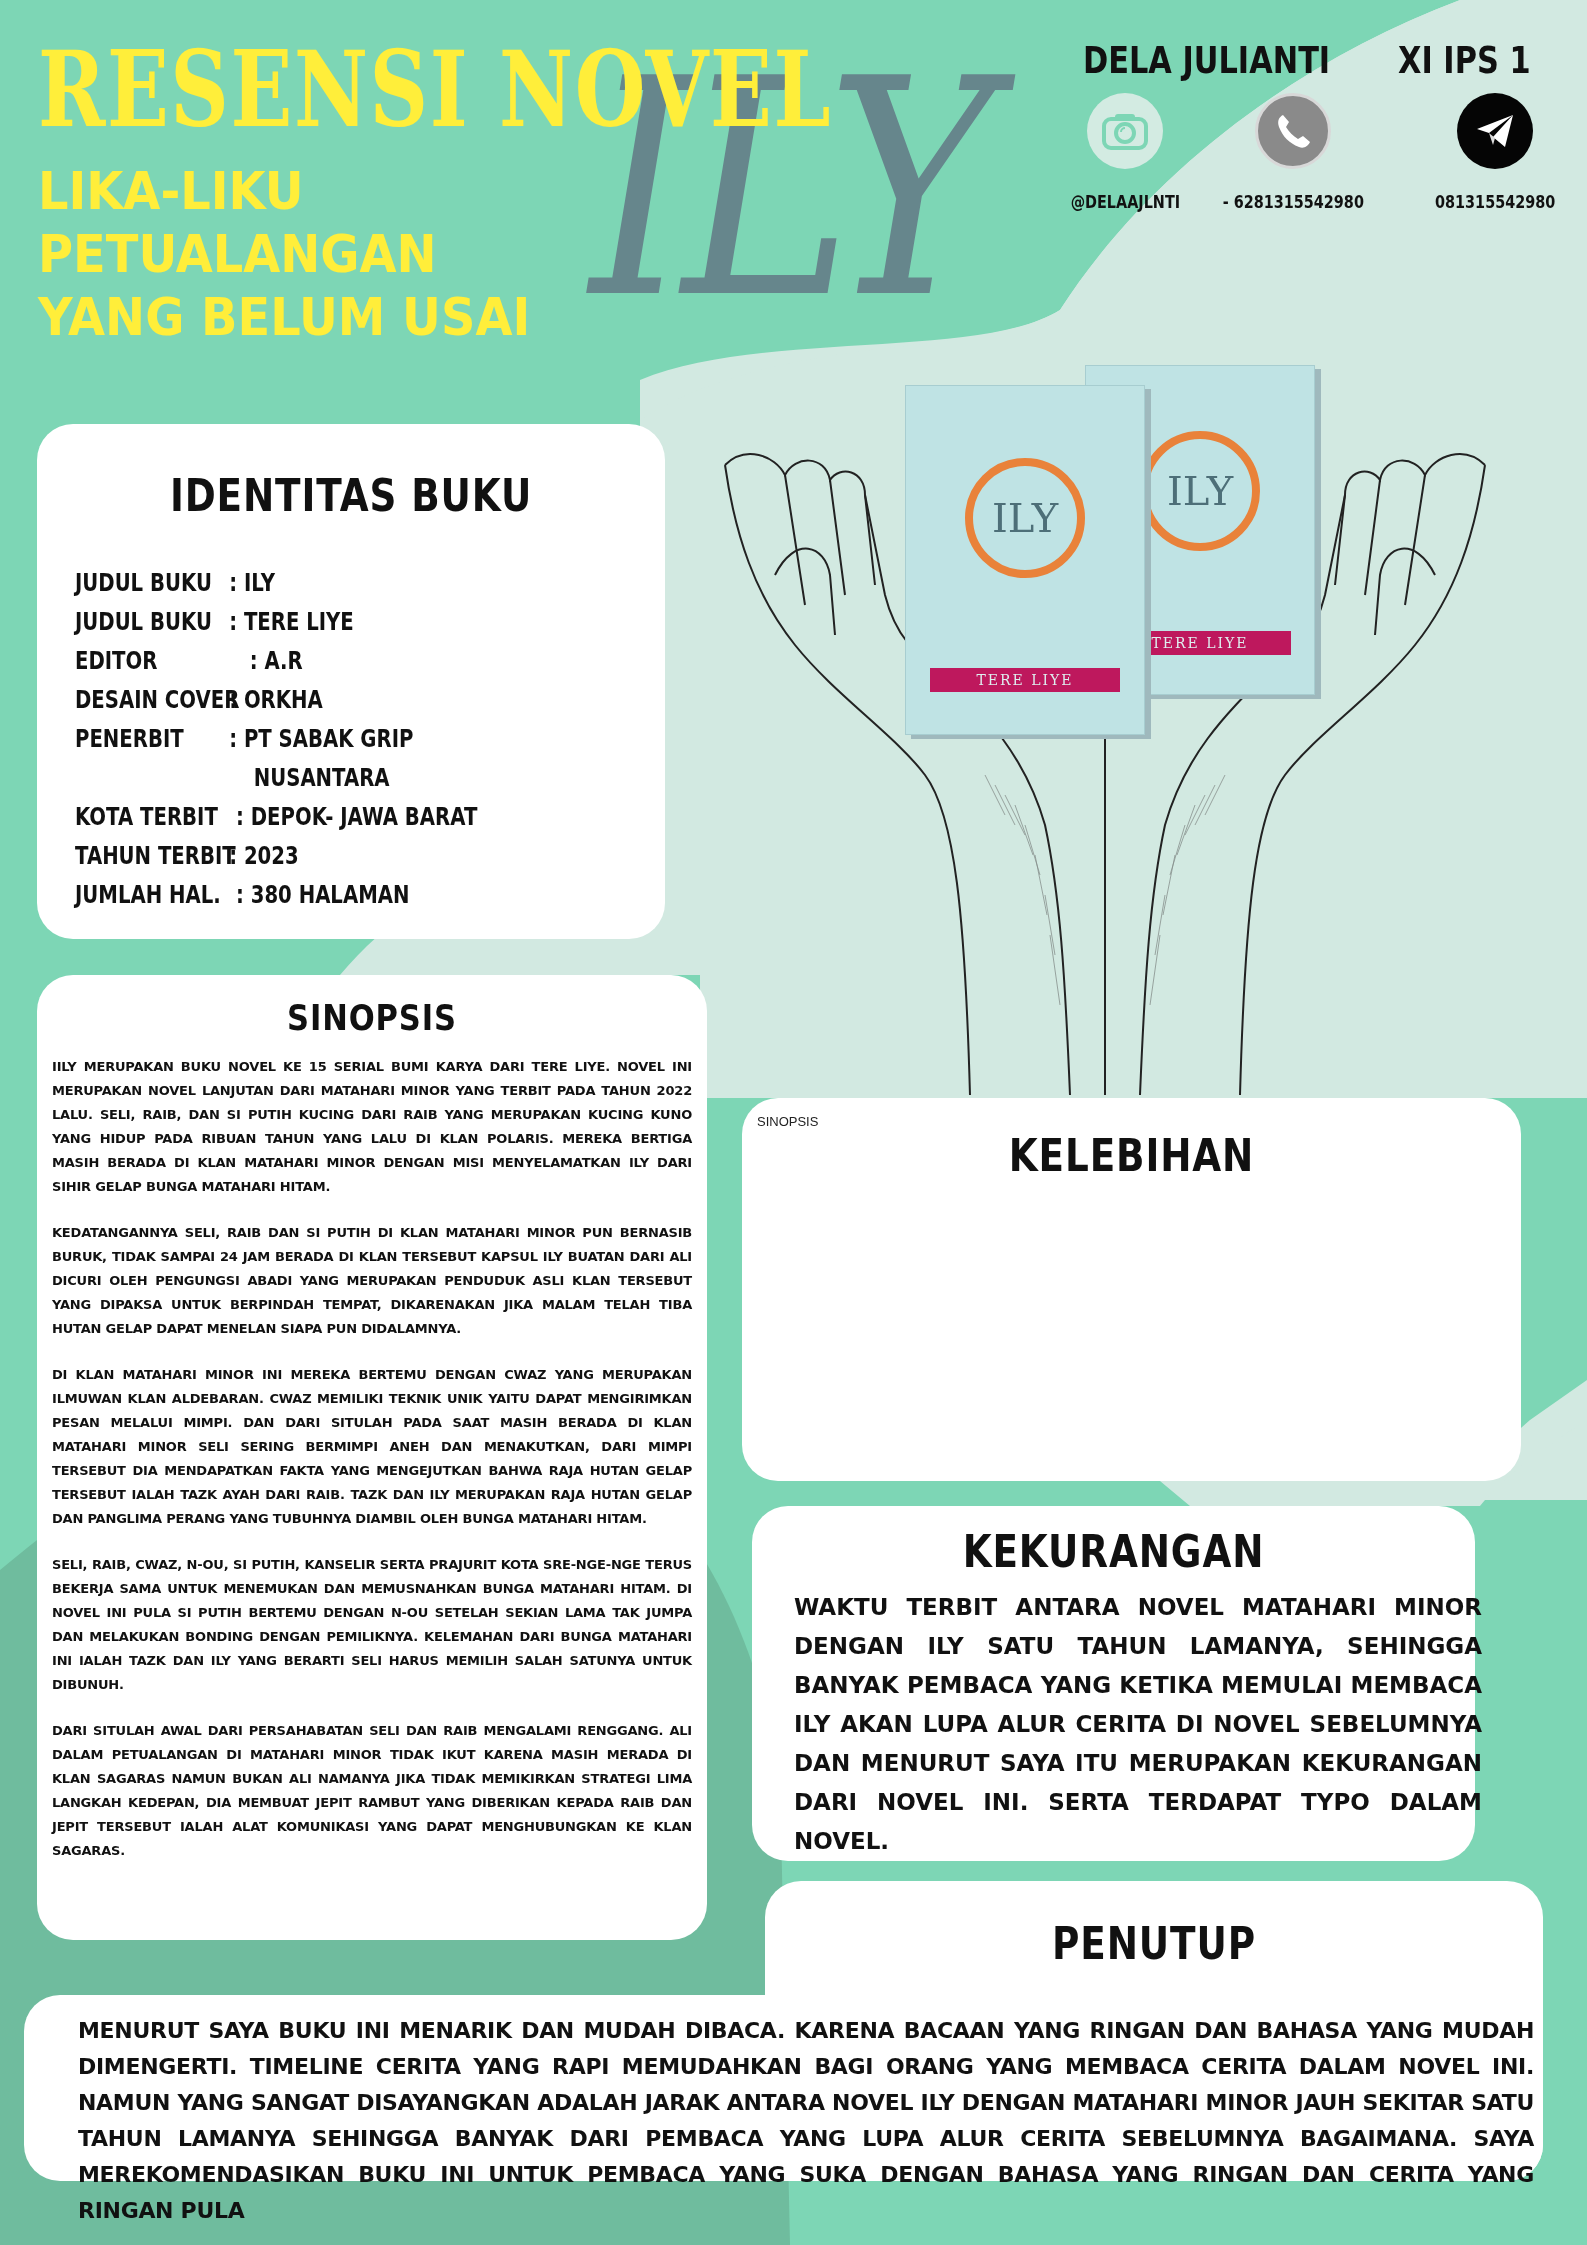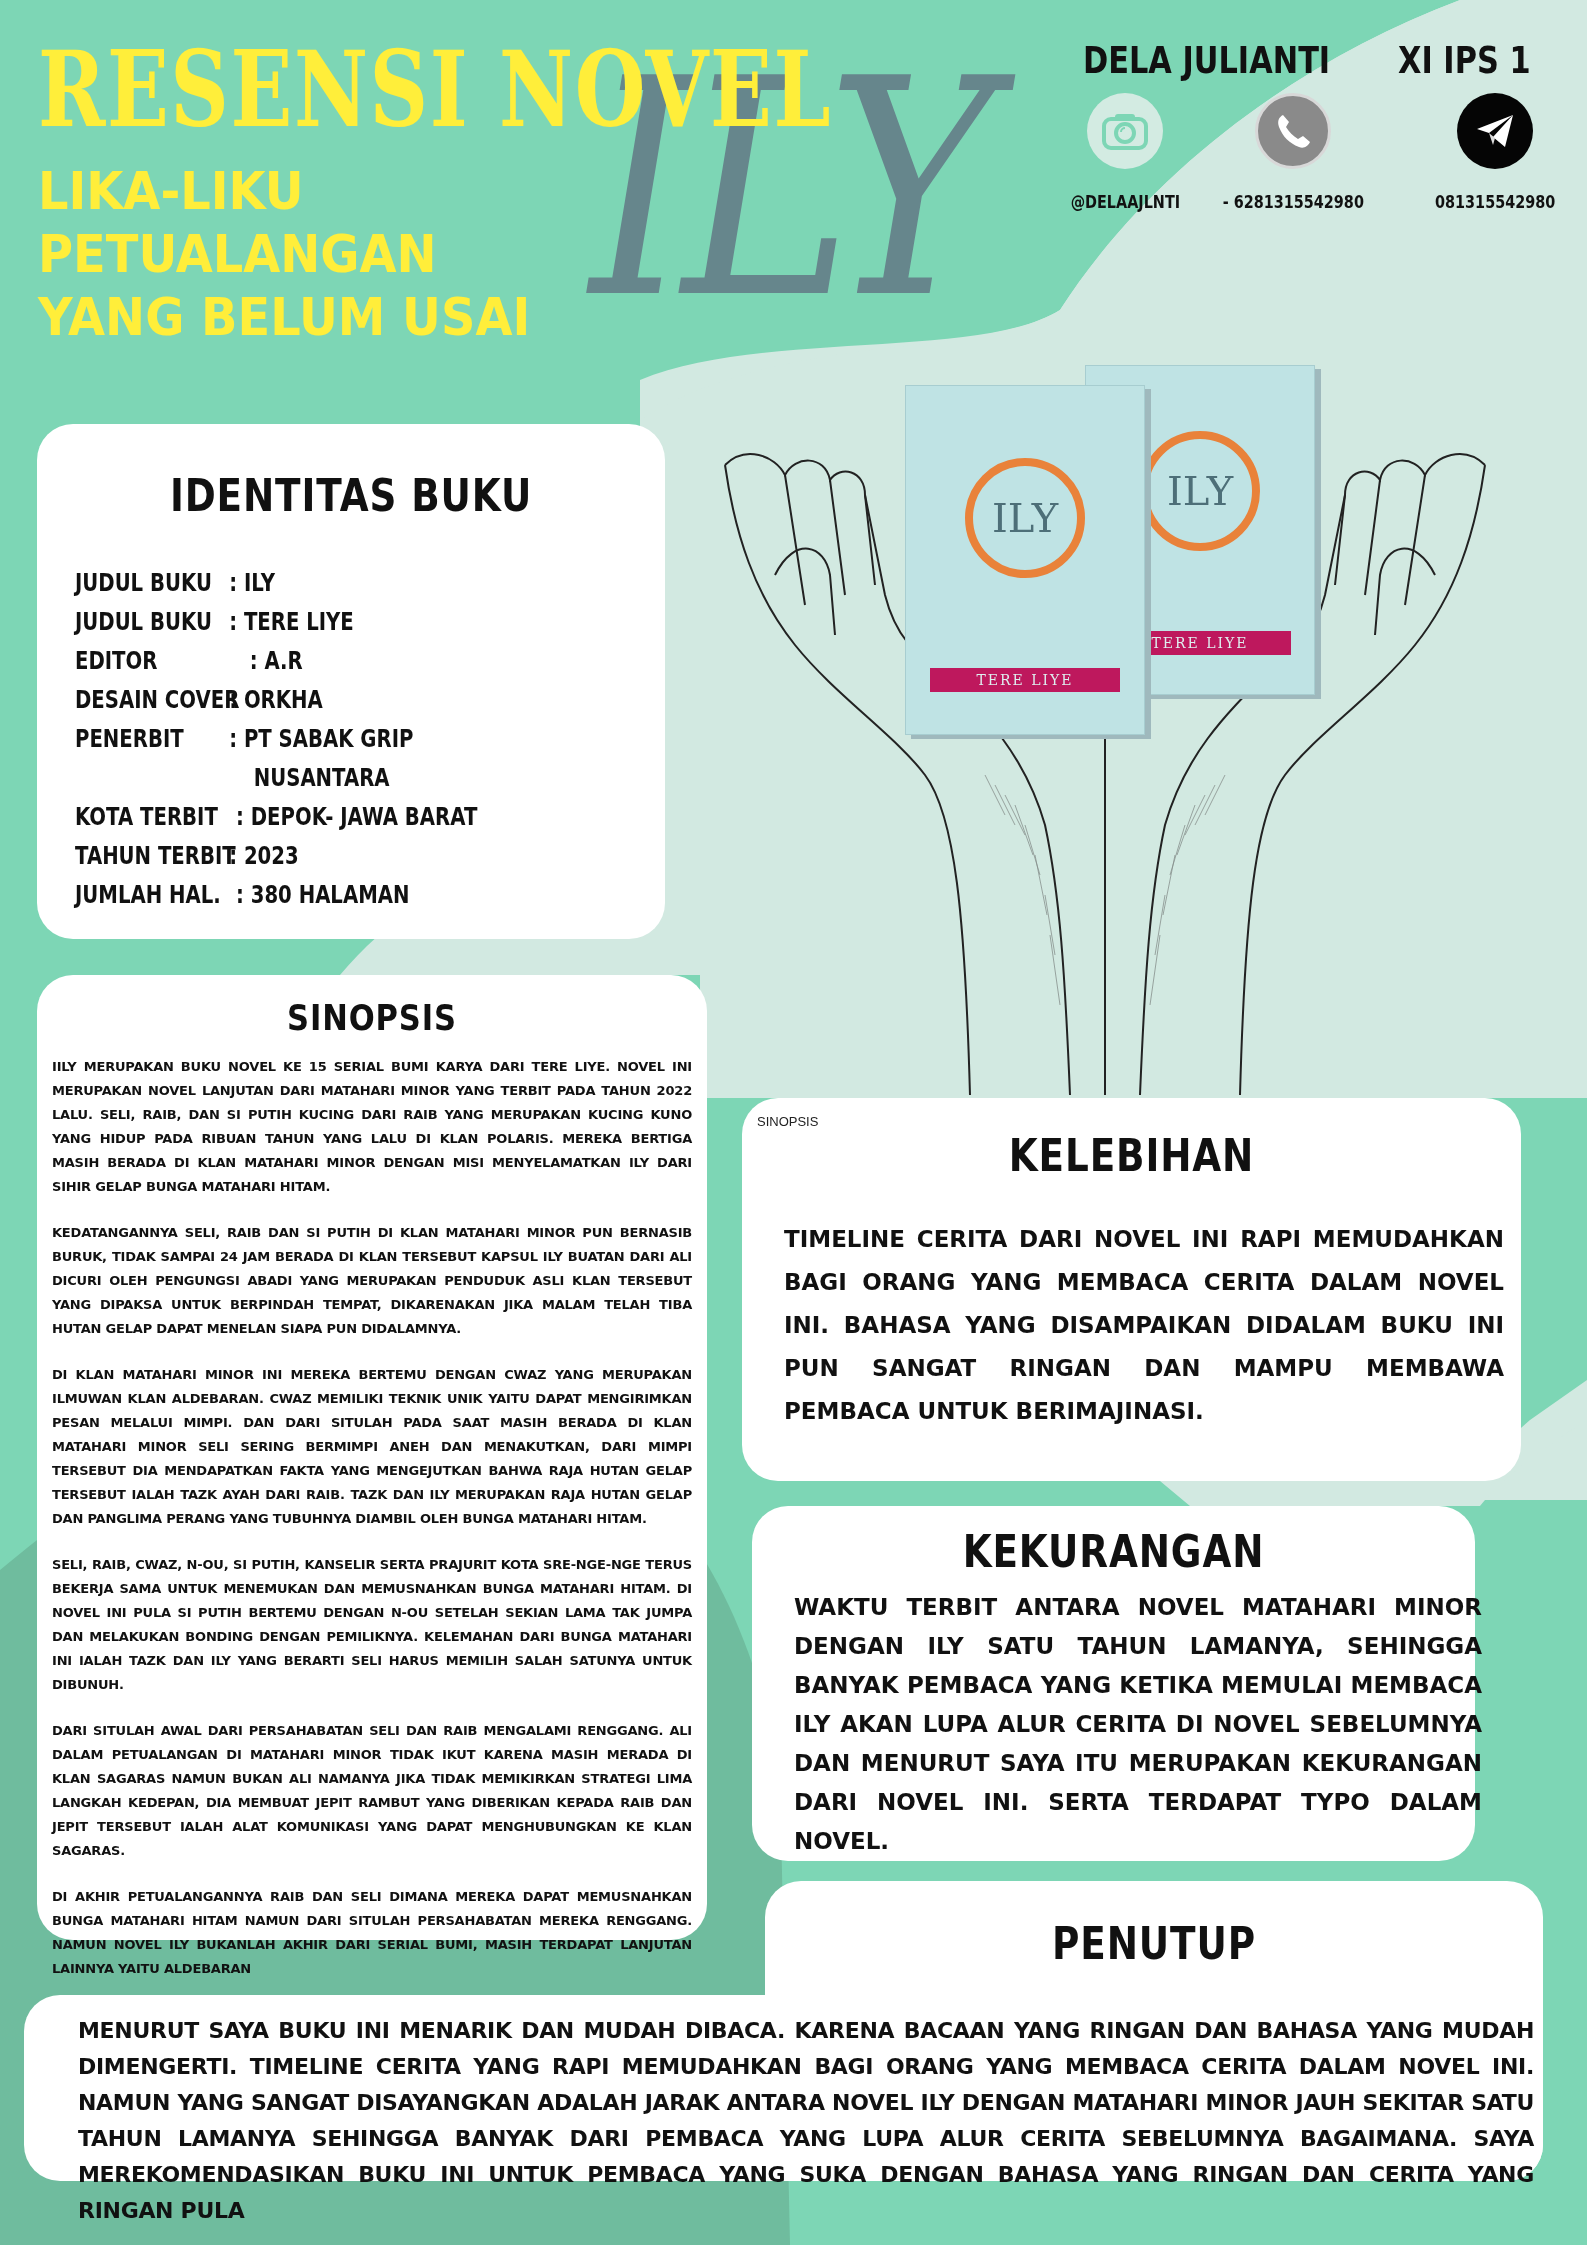--- a/index.html
+++ b/index.html
@@ -262,28 +262,26 @@
 </div>
 
 <div class="card synopsis">
   <div class="card-title">SINOPSIS</div>
   <div class="syn-body hand">
     <p>IILY MERUPAKAN  BUKU NOVEL KE 15 SERIAL BUMI KARYA DARI TERE LIYE. NOVEL INI MERUPAKAN NOVEL LANJUTAN DARI MATAHARI MINOR YANG TERBIT PADA TAHUN 2022 LALU. SELI, RAIB, DAN SI PUTIH KUCING DARI RAIB YANG MERUPAKAN KUCING KUNO YANG HIDUP PADA RIBUAN TAHUN YANG LALU DI KLAN POLARIS. MEREKA BERTIGA MASIH BERADA DI KLAN MATAHARI MINOR DENGAN MISI MENYELAMATKAN ILY DARI SIHIR GELAP BUNGA MATAHARI HITAM.</p>
     <p>KEDATANGANNYA SELI,  RAIB DAN SI PUTIH DI KLAN MATAHARI MINOR PUN BERNASIB BURUK, TIDAK SAMPAI 24 JAM BERADA DI KLAN TERSEBUT KAPSUL ILY BUATAN DARI ALI DICURI OLEH PENGUNGSI ABADI YANG MERUPAKAN PENDUDUK ASLI KLAN TERSEBUT YANG DIPAKSA UNTUK BERPINDAH TEMPAT, DIKARENAKAN JIKA MALAM TELAH TIBA HUTAN GELAP DAPAT MENELAN SIAPA PUN DIDALAMNYA.</p>
     <p>DI KLAN MATAHARI MINOR INI MEREKA BERTEMU DENGAN CWAZ YANG MERUPAKAN ILMUWAN KLAN ALDEBARAN. CWAZ MEMILIKI TEKNIK UNIK YAITU DAPAT MENGIRIMKAN PESAN MELALUI MIMPI. DAN DARI SITULAH PADA SAAT MASIH BERADA DI KLAN MATAHARI MINOR SELI SERING BERMIMPI ANEH DAN MENAKUTKAN, DARI MIMPI TERSEBUT DIA MENDAPATKAN FAKTA YANG MENGEJUTKAN BAHWA RAJA HUTAN GELAP TERSEBUT IALAH TAZK AYAH DARI RAIB. TAZK DAN ILY MERUPAKAN RAJA HUTAN GELAP DAN PANGLIMA PERANG YANG TUBUHNYA DIAMBIL OLEH BUNGA MATAHARI HITAM.</p>
     <p>SELI, RAIB, CWAZ, N-OU, SI PUTIH, KANSELIR SERTA PRAJURIT KOTA SRE-NGE-NGE TERUS BEKERJA SAMA UNTUK MENEMUKAN DAN MEMUSNAHKAN BUNGA MATAHARI HITAM. DI NOVEL INI PULA SI PUTIH BERTEMU DENGAN N-OU SETELAH SEKIAN LAMA TAK JUMPA DAN MELAKUKAN BONDING DENGAN PEMILIKNYA. KELEMAHAN DARI BUNGA MATAHARI INI IALAH TAZK DAN ILY YANG BERARTI SELI HARUS MEMILIH SALAH SATUNYA UNTUK DIBUNUH.</p>
     <p>DARI SITULAH AWAL DARI PERSAHABATAN SELI DAN RAIB MENGALAMI RENGGANG. ALI DALAM PETUALANGAN DI MATAHARI MINOR TIDAK IKUT KARENA MASIH MERADA DI KLAN SAGARAS NAMUN BUKAN ALI NAMANYA JIKA TIDAK MEMIKIRKAN STRATEGI LIMA LANGKAH KEDEPAN, DIA MEMBUAT JEPIT RAMBUT YANG DIBERIKAN KEPADA RAIB DAN JEPIT TERSEBUT IALAH ALAT KOMUNIKASI YANG DAPAT MENGHUBUNGKAN KE KLAN SAGARAS.</p>
-    <p>DI AKHIR PETUALANGANNYA RAIB DAN SELI DIMANA MEREKA DAPAT MEMUSNAHKAN BUNGA MATAHARI HITAM NAMUN DARI SITULAH PERSAHABATAN MEREKA RENGGANG. NAMUN NOVEL ILY BUKANLAH AKHIR DARI SERIAL BUMI, MASIH TERDAPAT LANJUTAN LAINNYA YAITU ALDEBARAN</p>
   </div>
 </div>
 
 <div class="card kelebihan">
   <div class="tiny">SINOPSIS</div>
   <div class="card-title">KELEBIHAN</div>
-  <div class="body hand">TIMELINE CERITA DARI NOVEL INI  RAPI MEMUDAHKAN BAGI ORANG YANG MEMBACA CERITA DALAM NOVEL INI. BAHASA YANG DISAMPAIKAN DIDALAM BUKU INI PUN SANGAT RINGAN DAN MAMPU MEMBAWA PEMBACA UNTUK BERIMAJINASI.</div>
 </div>
 
 <div class="card kekurangan">
   <div class="card-title">KEKURANGAN</div>
   <div class="body hand">WAKTU TERBIT ANTARA NOVEL MATAHARI MINOR DENGAN ILY SATU TAHUN LAMANYA, SEHINGGA BANYAK PEMBACA YANG KETIKA MEMULAI MEMBACA ILY AKAN LUPA ALUR CERITA DI NOVEL SEBELUMNYA DAN MENURUT SAYA ITU MERUPAKAN KEKURANGAN DARI NOVEL INI. SERTA TERDAPAT TYPO DALAM NOVEL.</div>
 </div>
 
 <div class="card penutup-top"></div>
 <div class="card penutup-bottom"></div>
 <div class="penutup-fill"></div>

